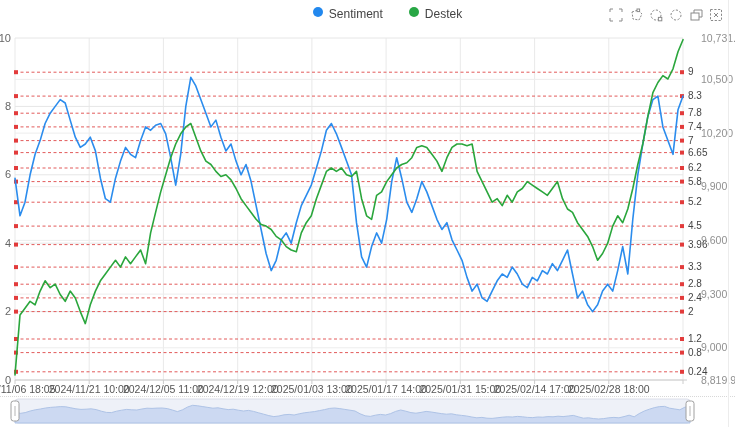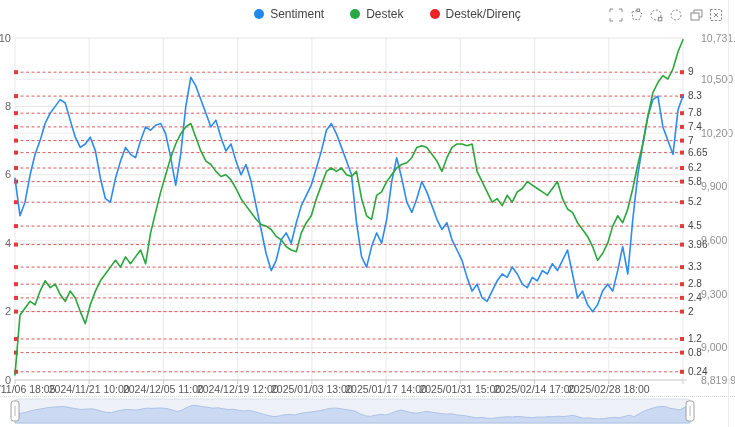--- a/index.html
+++ b/index.html
@@ -1,20 +1,20 @@
 <!DOCTYPE html>
 <html><head>
 <meta charset="utf-8">
 <style>
   html,body{margin:0;padding:0;background:#fff;}
   .card{position:relative;width:735px;height:427px;background:#fff;overflow:hidden;
         font-family:"Liberation Sans",sans-serif;}
   .legend{position:absolute;top:7px;left:0;right:0;display:flex;justify-content:center;
           gap:26px;align-items:center;transform:translateX(20px);}
-  .legend-item{display:flex;align-items:center;gap:6px;cursor:pointer;}
+  .legend-item{display:flex;gap:6px;cursor:pointer;}
   .legend-dot{width:10px;height:10px;border-radius:50%;display:inline-block;}
   .legend-lbl{font-size:12px;color:#444;}
   .toolbar{position:absolute;top:8px;right:12px;display:flex;gap:6px;align-items:center;}
   .tb-icon{width:14px;height:14px;cursor:pointer;}
   .right-border{position:absolute;left:728px;top:0;width:1px;height:427px;background:#ececec;}
   .nav-wrap{position:absolute;left:0;top:396px;width:735px;height:31px;border-top:1px dotted #d8d8d8;}
   svg{display:block;}
   text{font-family:"Liberation Sans",sans-serif;}
 </style>
 </head>
@@ -22,24 +22,20 @@
 
 <div class="card">
   <div class="legend">
       <span class="legend-item">
         <span class="legend-dot" style="background:#2288ee"></span>
         <span class="legend-lbl">Sentiment</span>
       </span>
       <span class="legend-item">
         <span class="legend-dot" style="background:#28a745"></span>
         <span class="legend-lbl">Destek</span>
-      </span>
-      <span class="legend-item">
-        <span class="legend-dot" style="background:#ee2222"></span>
-        <span class="legend-lbl">Destek/Direnç</span>
       </span>
     </div>
   <div class="toolbar">
       <span>
         <svg class="tb-icon" viewBox="0 0 14 14" stroke-width="1">
           <path d="M1 4V1h3M10 1h3v3M13 10v3h-3M4 13H1v-3" fill="none" stroke="#8a8a8a"></path>
         </svg>
       </span>
       <span>
         <svg class="tb-icon" viewBox="0 0 14 14" stroke-width="1">

